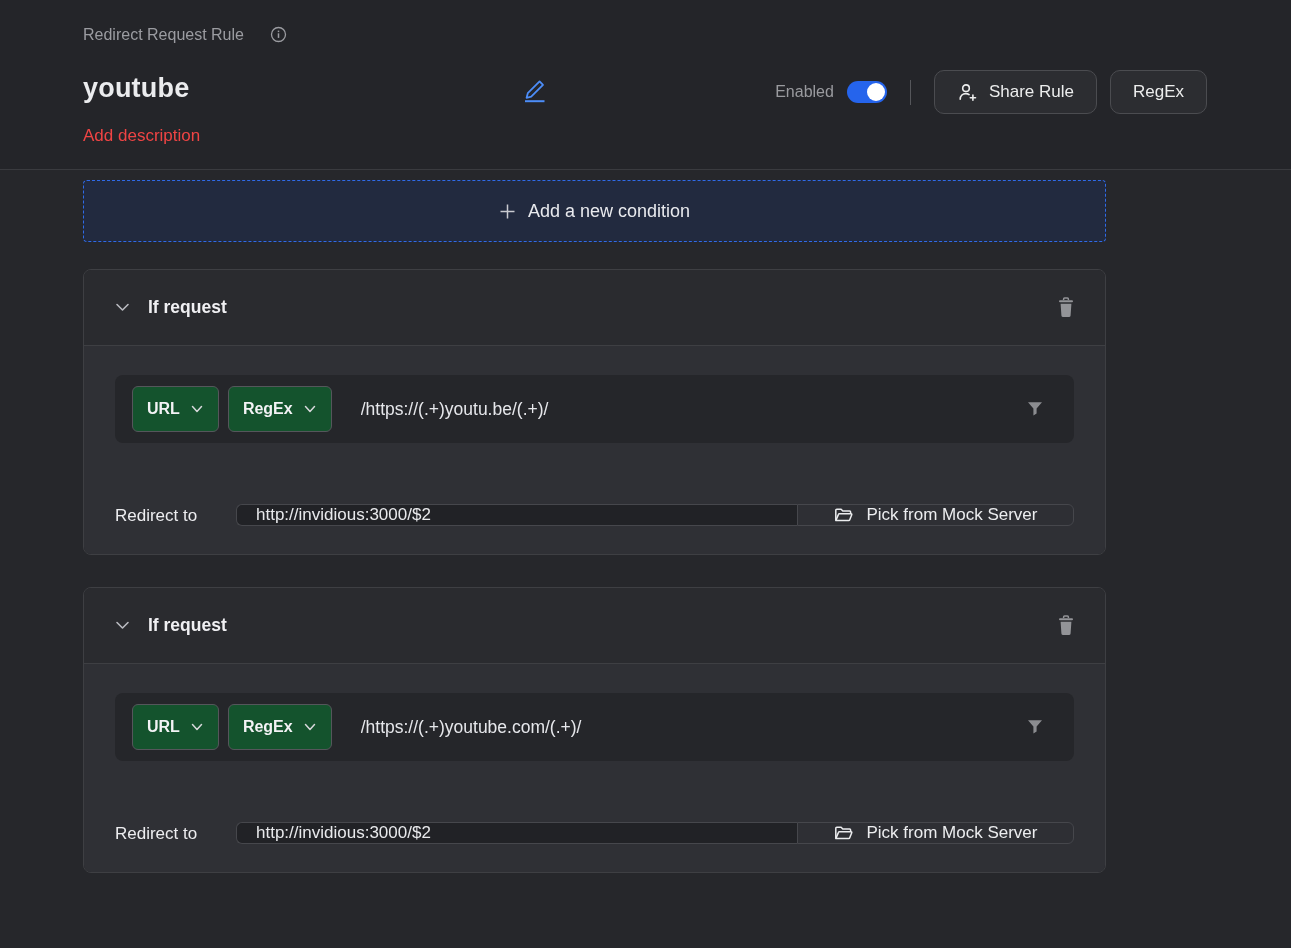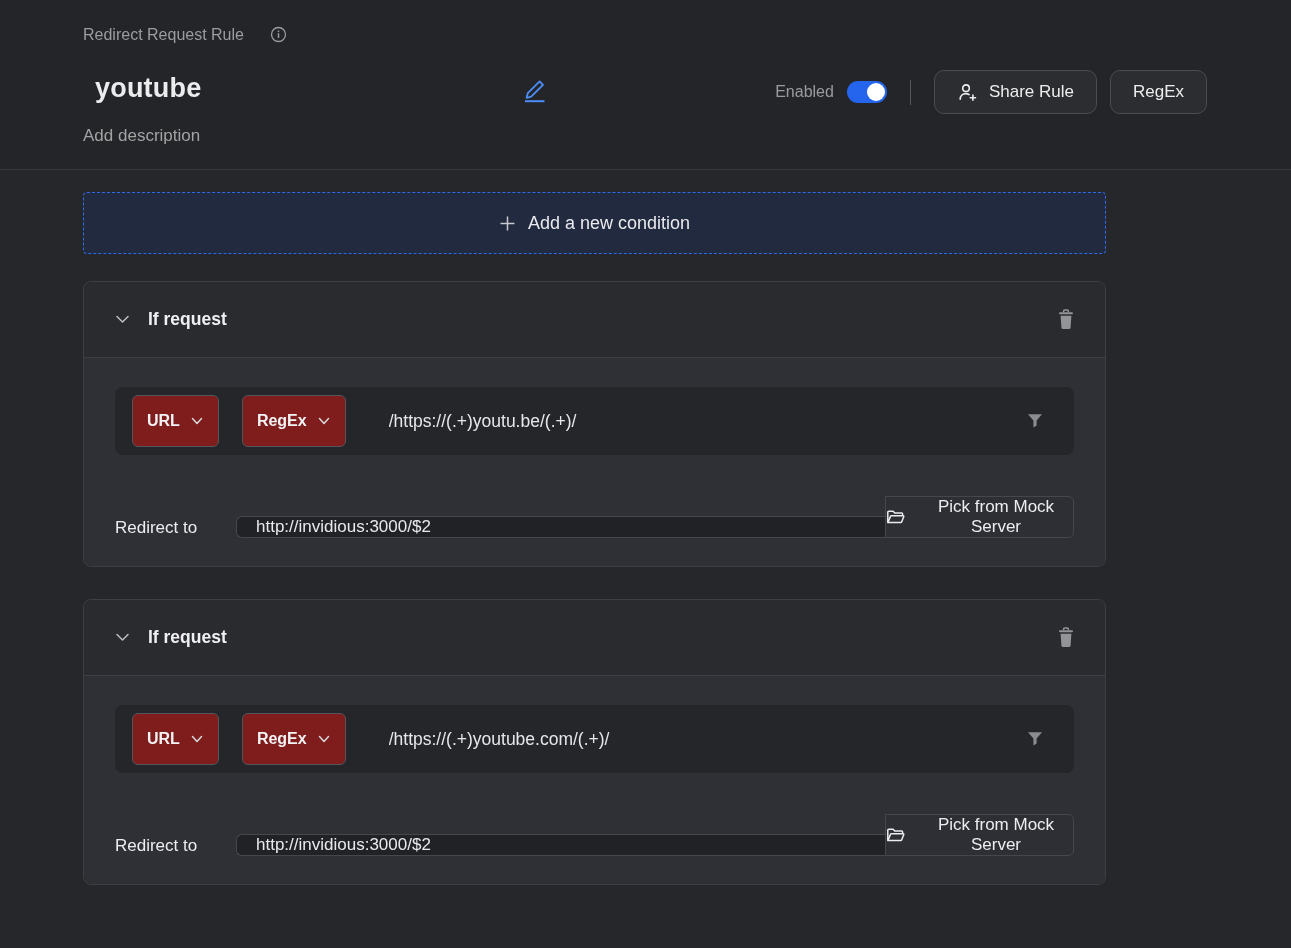--- a/index.html
+++ b/index.html
@@ -18,29 +18,29 @@
     background:#242529;
     border-bottom:1px solid #3a3b3f;
   }
   .rule-type-row {
     position:absolute; left:83px; top:26px;
     display:flex; align-items:flex-start; gap:26px;
     font-size:16px; color:#9b9ca1;
   }
   .rule-title {
     position:absolute; left:83px; top:73px;
-    font-size:27px; font-weight:600; color:#ebecee; letter-spacing:.2px;margin-left:12px;
+    font-size:27px; font-weight:600; color:#ebecee; letter-spacing:.2px;
   }
   .edit-icon-btn {
     position:absolute; left:521px; top:77px;
     background:none; border:none; cursor:pointer; padding:0;
   }
   .add-description {
     position:absolute; left:83px; top:126px;
-    font-size:17px; color:#a3a3a3; text-decoration:none; cursor:pointer;
+    font-size:17px; color:#ef4444; text-decoration:none; cursor:pointer;
   }
   .header-controls {
     position:absolute; top:70px; right:84px;
     height:44px; display:flex; align-items:center;
   }
   .enabled-label { font-size:16px; color:#9a9b9f; margin-right:13px; }
   .switch {
     width:40px; height:22px; border-radius:11px;
     background:#2564ec; position:relative; cursor:pointer; border:none;
   }
@@ -56,21 +56,21 @@
     cursor:pointer;
   }
   .btn-secondary { background:#2c2d31; border:1px solid #4b4c50; padding:0 22px; }
   .btn-primary   { background:#2564ec; border:1px solid #2564ec; padding:0 25px; color:#fff; }
   .btn + .btn { margin-left:13px; }
   .btn .btn-icon { margin-right:11px; display:inline-flex; }
 
   
   .main-content { width:1023px; margin-left:83px; }
   .add-condition-btn {
-    margin-top:22px; width:100%; height:62px;
+    margin-top:10px; width:100%; height:62px;
     background:#222a3f; border:1px dashed #2f6ae8; border-radius:4px;
     color:#e9eaee; font-size:18px; font-family:inherit;
     display:flex; align-items:center; justify-content:center; gap:12px;
     cursor:pointer;
   }
 
   .condition-card {
     margin-top:27px;
     border:1px solid #3e3f43; border-radius:8px; overflow:hidden;
   }
@@ -83,39 +83,39 @@
   .if-label { font-size:17.5px; font-weight:700; color:#f0f0f3; }
   .icon-btn { background:none; border:none; padding:0; cursor:pointer; display:flex; }
   .trash-btn { margin-left:auto; }
   .card-body { background:#2f3035; padding:29px 31px 28px 31px; }
 
   .source-row {
     background:#25262a; height:68px; border-radius:8px;
     display:flex; align-items:center; padding:0 30px 0 17px;
   }
   .select-btn {
-    height:52px; background:#7f1d1d; border:1px solid #55565b; border-radius:6px;
+    height:46px; background:#14532d; border:1px solid #55565b; border-radius:6px;
     color:#f3f3f5; font-weight:700; font-size:16px; font-family:inherit;
     display:inline-flex; align-items:center; gap:10px; padding:0 14px;
-    margin-right:23px; cursor:pointer;
+    margin-right:9px; cursor:pointer;
   }
   .source-input {
     flex:1; min-width:0; margin-left:20px;
     background:transparent; border:none; outline:none;
     color:#e6e7eb; font-size:17.5px; font-family:inherit;
   }
   .filter-btn { margin-left:12px; }
 
   .redirect-row { margin-top:29px; display:flex; align-items:flex-end; height:54px; }
   .redirect-label {
     width:121px; flex:none; display:flex; align-items:center;
     font-size:17px; color:#ededf0;
   }
   .redirect-input {
-    width:649px; flex:none;
+    width:561px; flex:none;
     background:#212226; border:1px solid #46474c; border-right:none;
     border-radius:6px 0 0 6px;
     color:#e8e9ec; font-size:17px; padding:0 19px;
     outline:none; font-family:inherit;
   }
   .mock-btn {
     flex:1; background:#2e2f34; border:1px solid #46474c;
     border-radius:0 6px 6px 0;
     color:#ecedef; font-size:17px; font-family:inherit;
     display:flex; align-items:center; justify-content:center; gap:13px;

